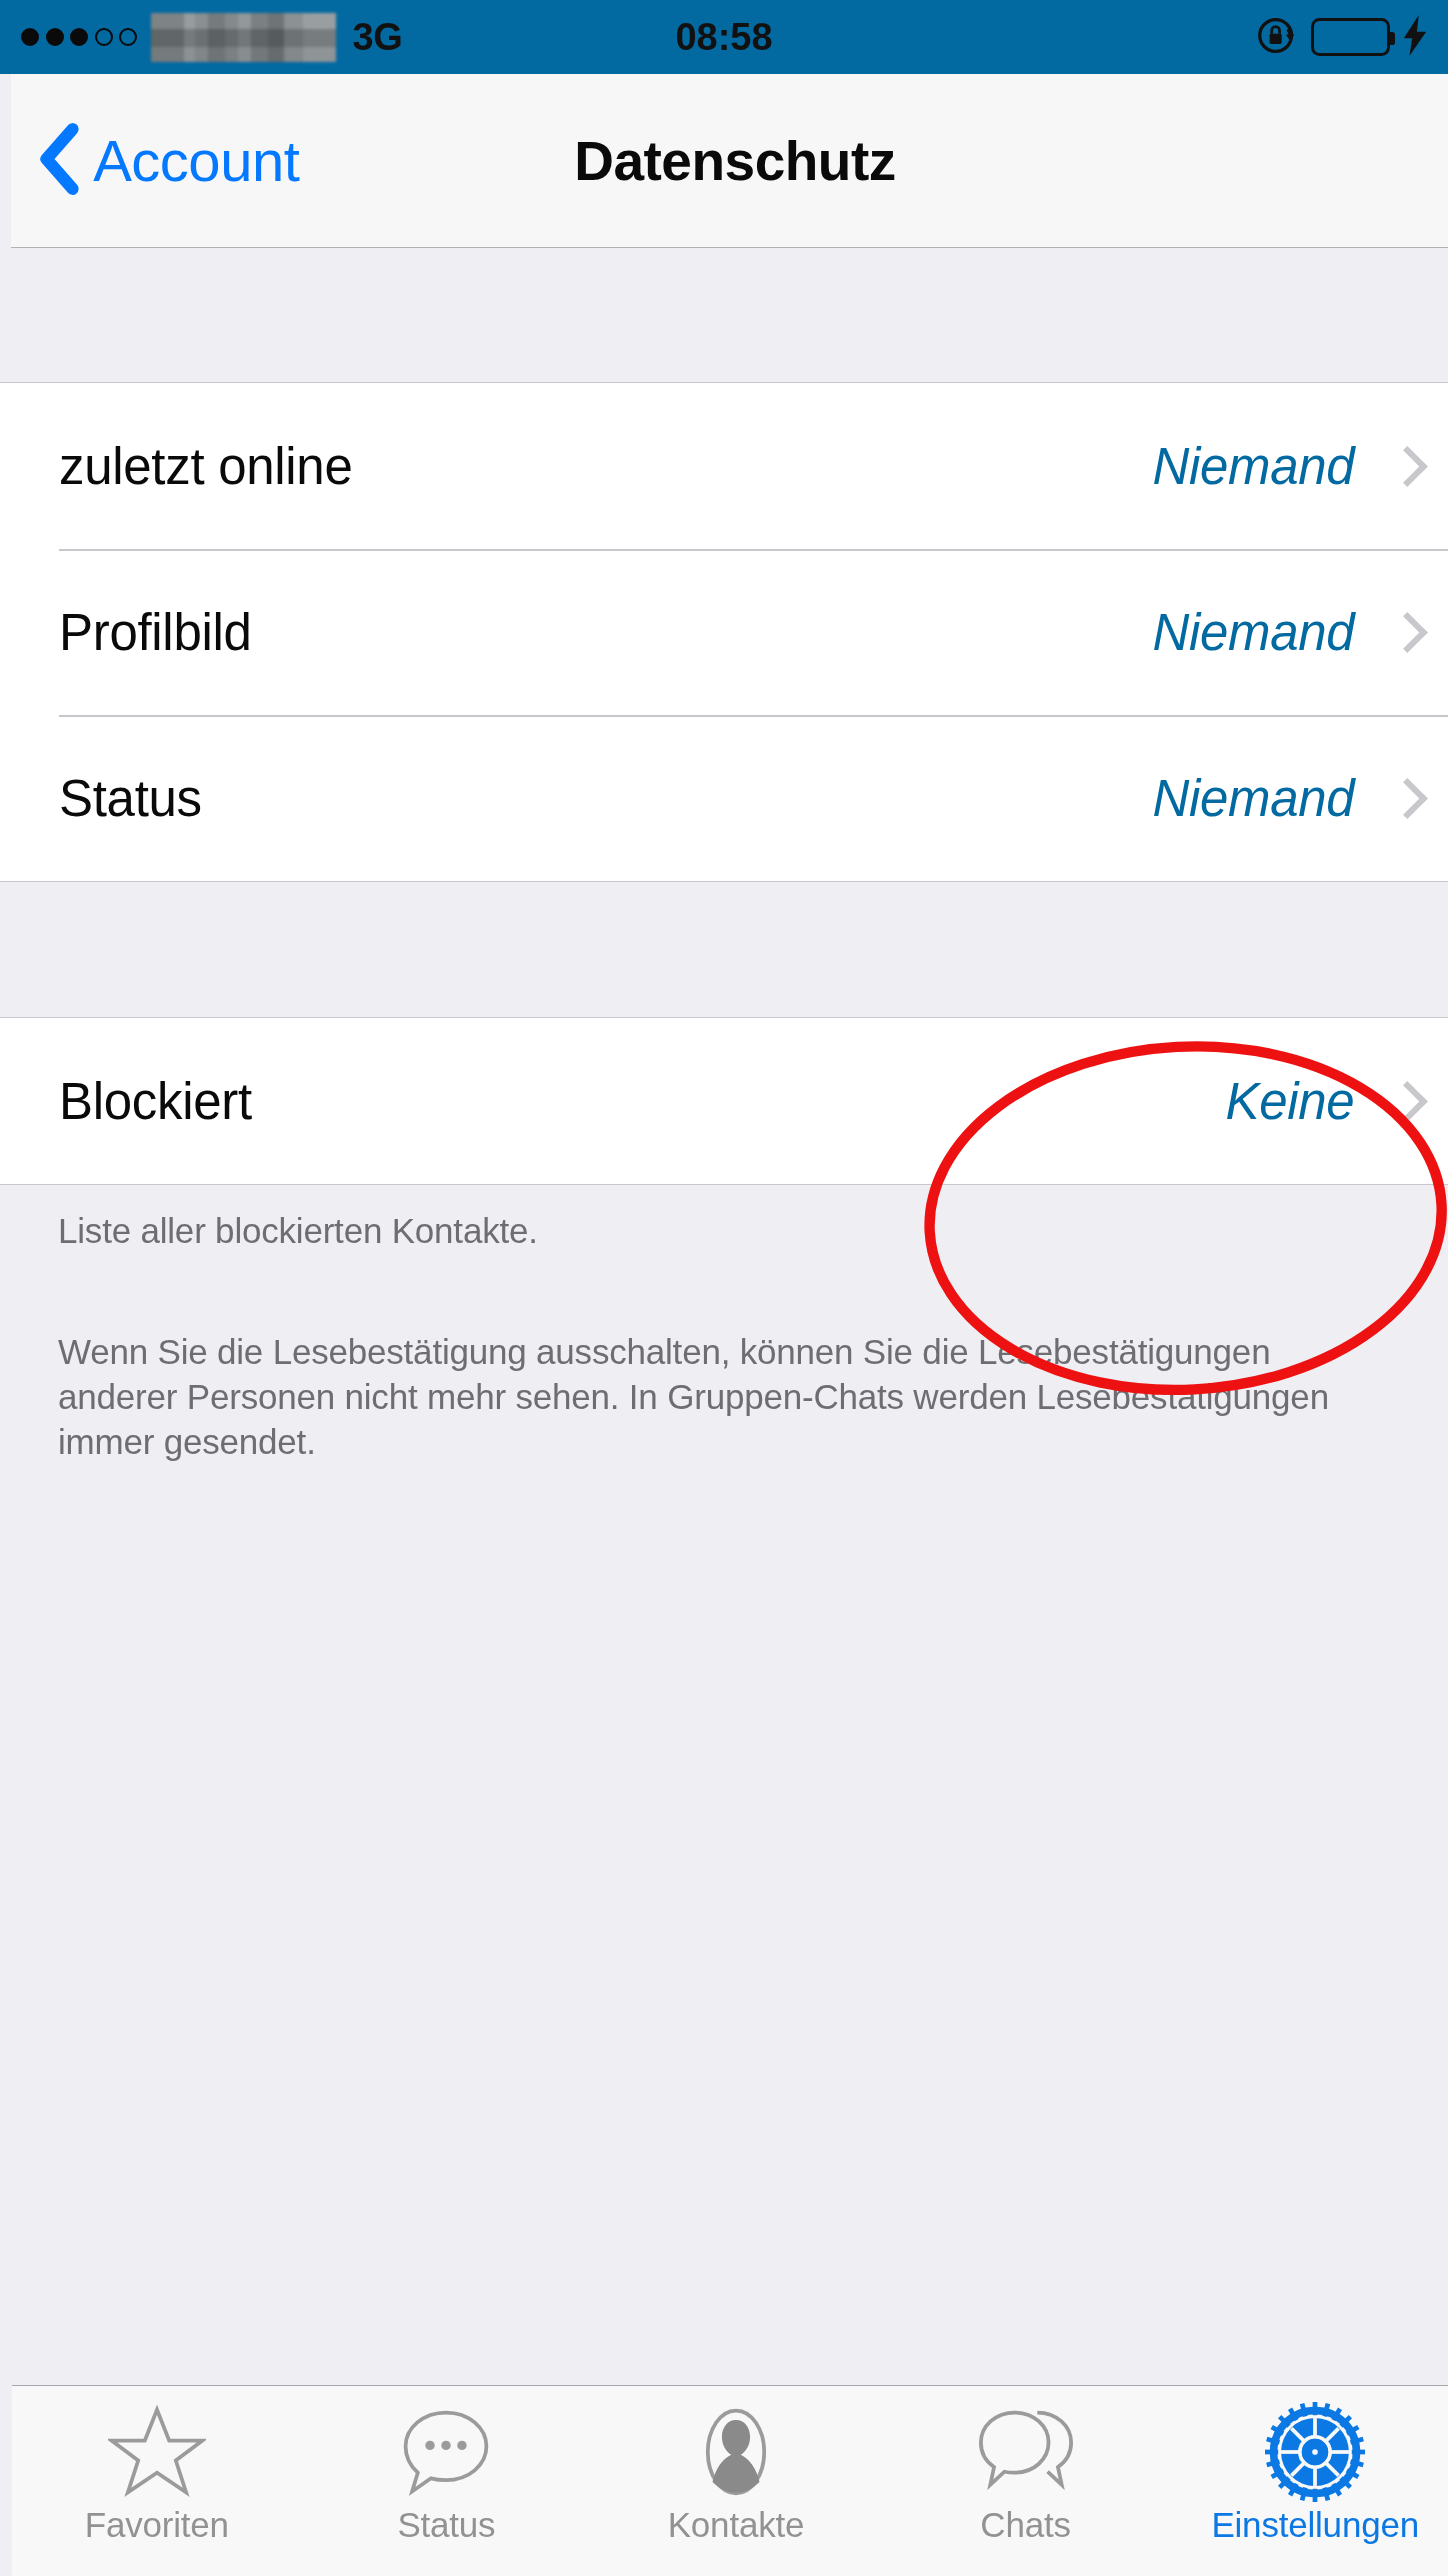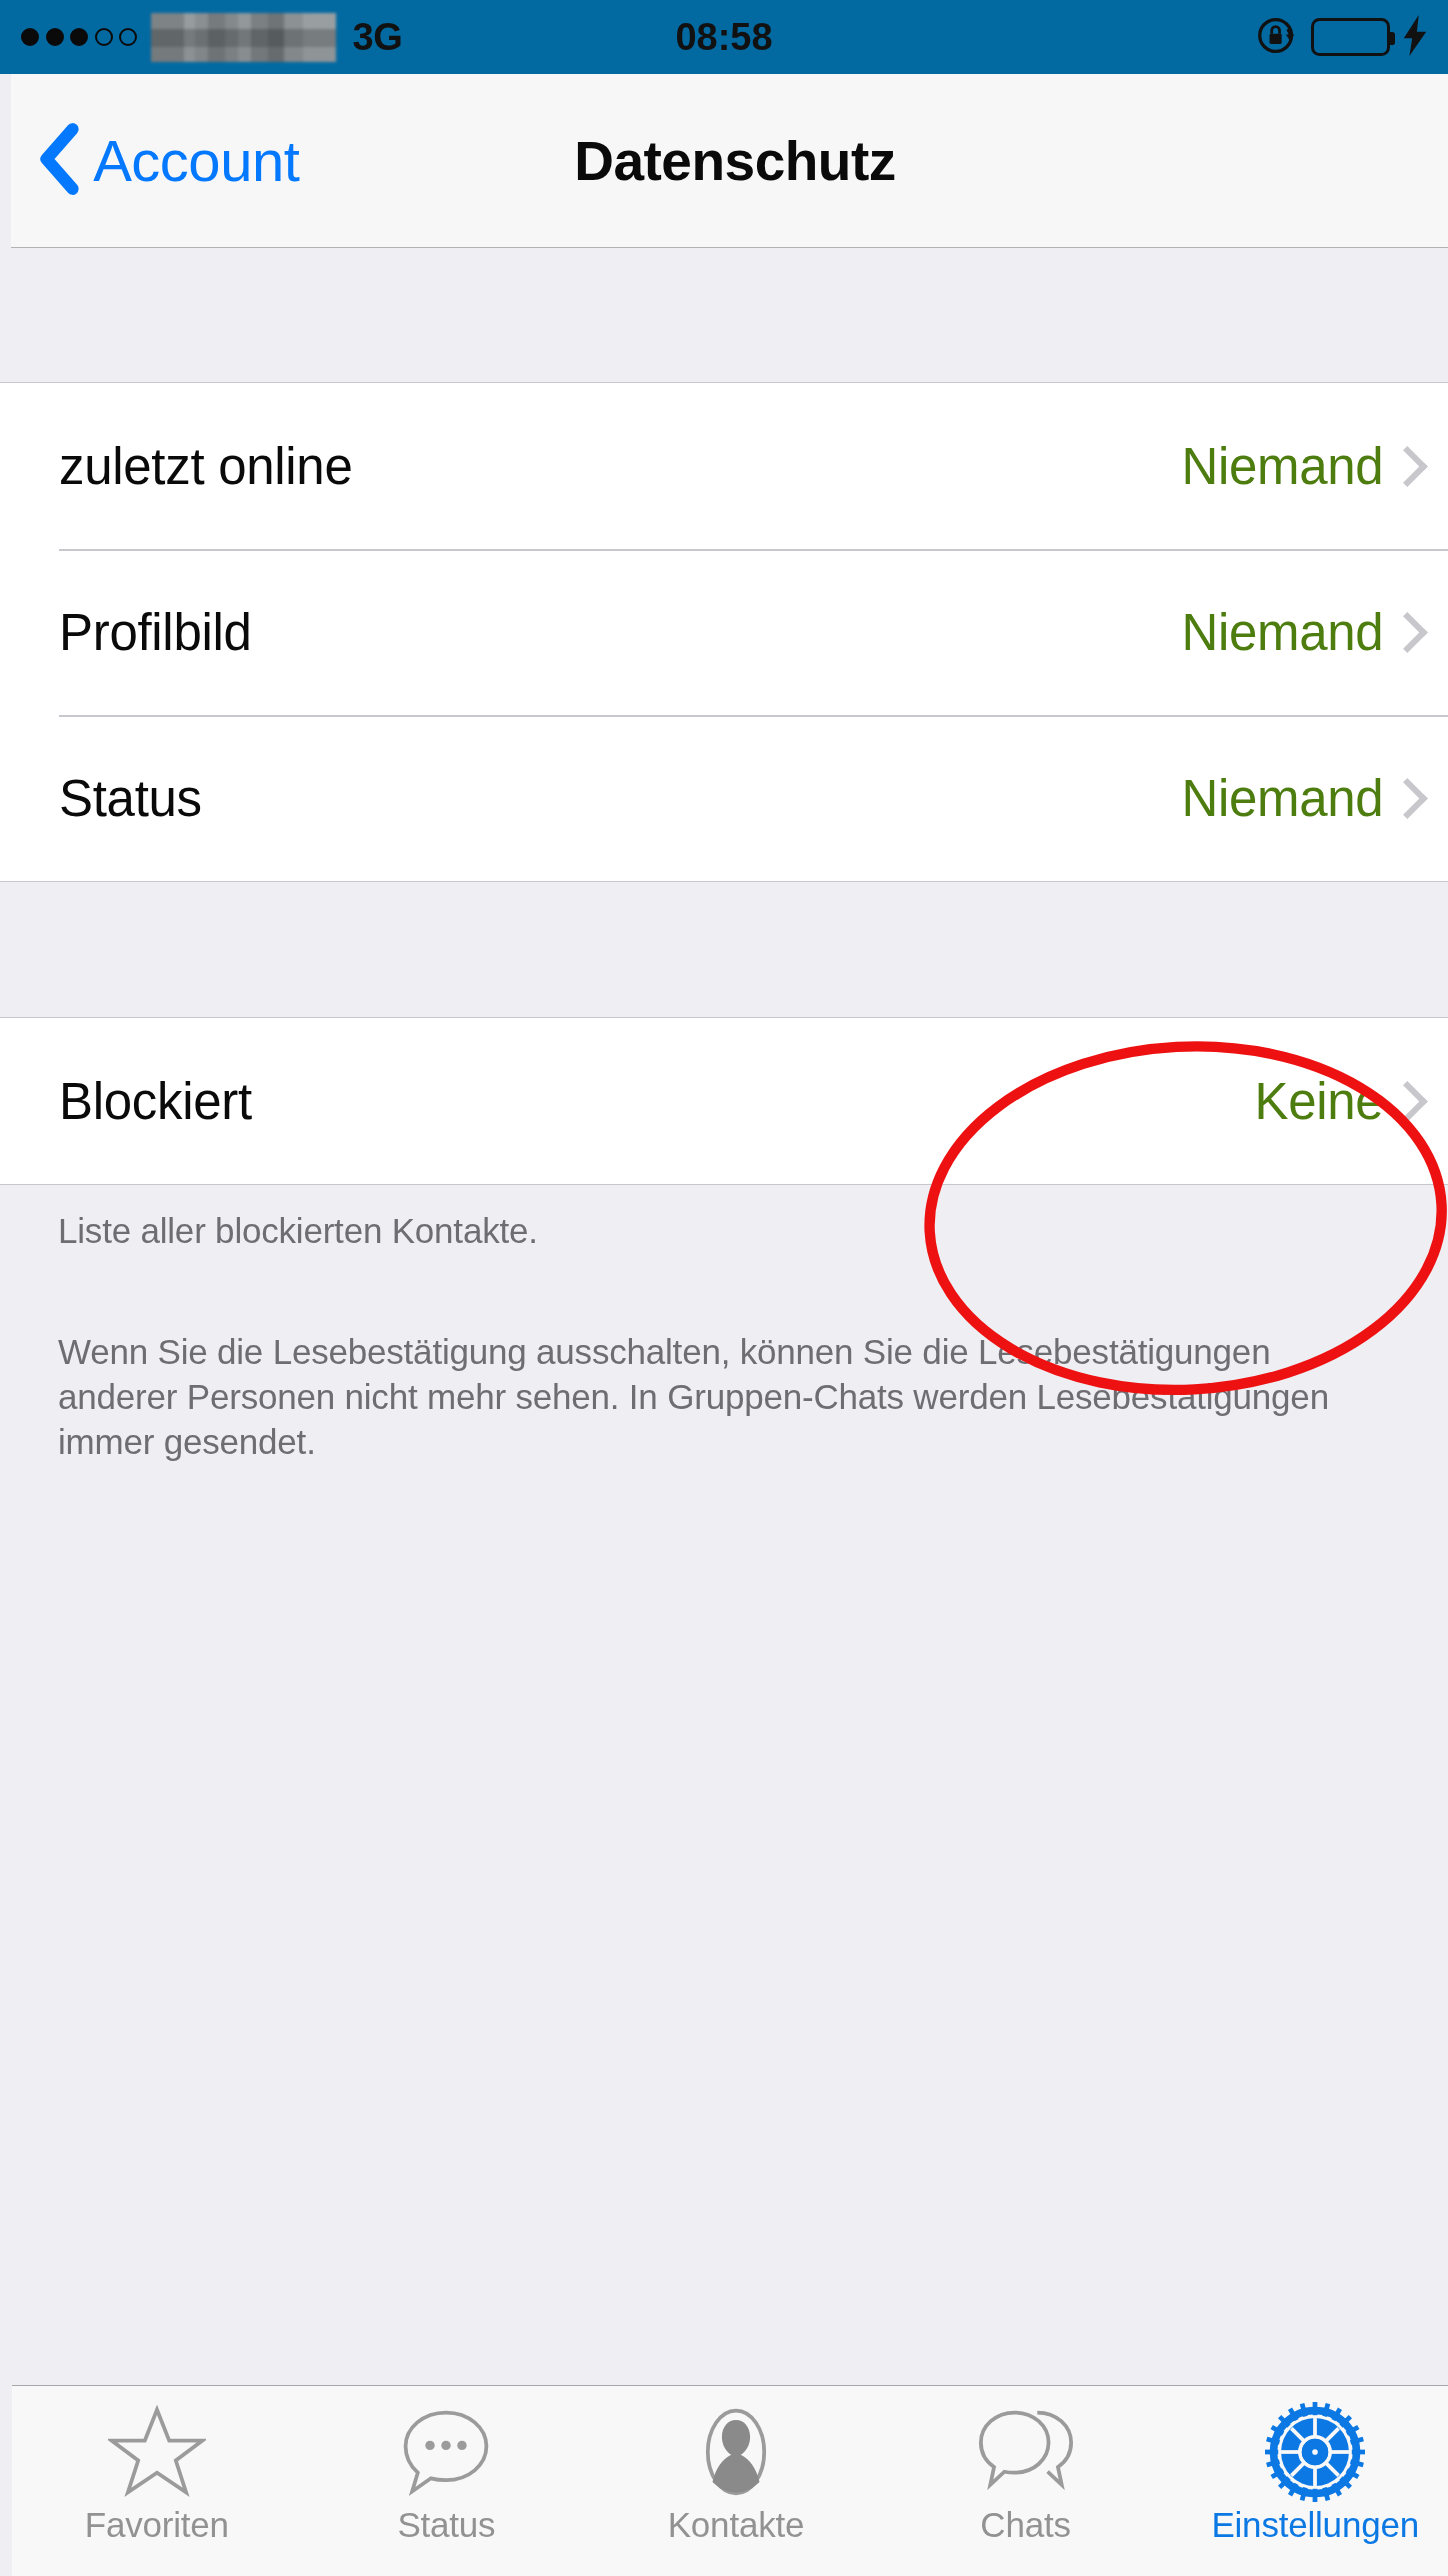--- a/index.html
+++ b/index.html
@@ -127,22 +127,22 @@
   .row + .row::before {
     content: "";
     position: absolute; left: 59px; right: 0; top: 0;
     height: 1.9px; background: #c8c7cc;
   }
   .row-label {
     font-size: 51px; color: #0a0a0a; letter-spacing: -0.3px;
     flex: 1 1 auto; white-space: nowrap;
   }
   .row-value {
-    font-size: 51px; color: #4d7c0f; letter-spacing: -0.3px;
-    margin-right: 8px; white-space: nowrap;
+    font-size: 51px; color: #0369a1; letter-spacing: -0.3px;
+    margin-right: 37px; white-space: nowrap; font-style: italic;
   }
   .chev {
     width: 22.6px; height: 40px; flex: 0 0 auto;
     position: relative;
   }
   .chev::after {
     content: "";
     position: absolute; left: 1.9px; top: 5.7px;
     width: 22.6px; height: 22.6px;
     border-right: 6.6px solid #c7c7cc;

